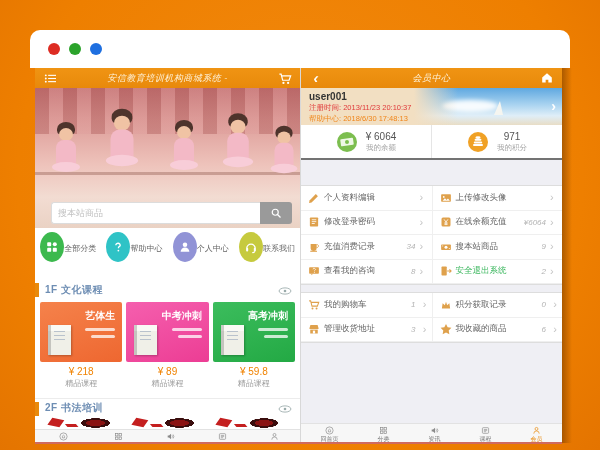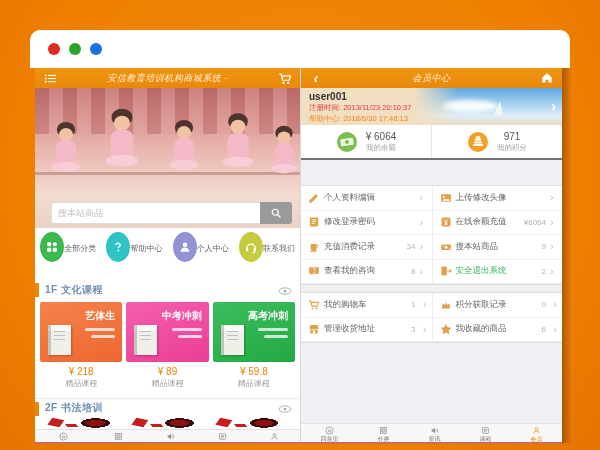--- a/index.html
+++ b/index.html
@@ -91,21 +91,21 @@
   .gap25{flex:0 0 25px;} .gap7{flex:0 0 7px;}
   
   .mgrid{background:#fff;border-top:1px solid #ddd;border-bottom:1px solid #ddd;display:grid;grid-template-columns:1fr 1fr;}
   .mgrid.g1{flex:0 0 98px;grid-auto-rows:24.5px;}
   .mgrid.g2{flex:0 0 49px;grid-auto-rows:24.5px;text-align:right;}
   .mcell{display:flex;align-items:center;gap:4px;padding:0 5px 0 7px;border-bottom:1px solid #efefef;cursor:pointer;overflow:hidden;}
   .mcell:nth-child(2n){border-left:1px solid #efefef;}
   .mic{flex:0 0 12px;width:12px;height:12px;}
   .mlabel{font-size:8.5px;color:#666;white-space:nowrap;}
   .mcell.logout .mlabel{color:#3bb75e;}
-  .mcount{margin-left:auto;font-size:8px;color:#b3b3b3;white-space:nowrap;}
+  .mcount{margin-left:auto;font-size:8px;color:#b3b3b3;white-space:nowrap;font-style:italic;}
   .chev{flex:0 0 7px;color:#c4c4c4;font-size:11px;line-height:1;}
   .chev::before{content:"›";}
   .spacer{flex:1 1 auto;}
 </style>
 </head>
 <body>
 
 <div class="stage">
 
   <div class="titlebar">

